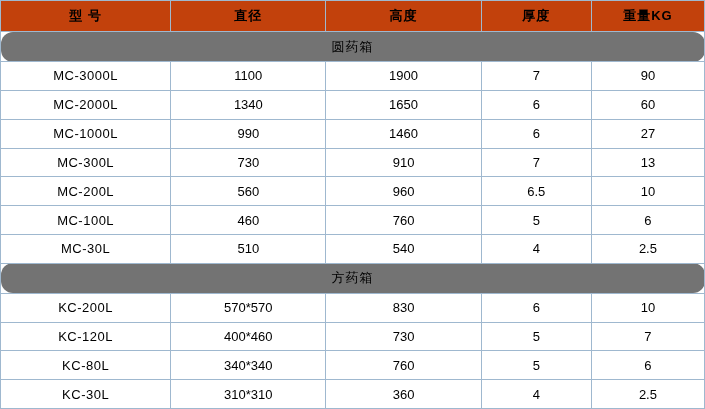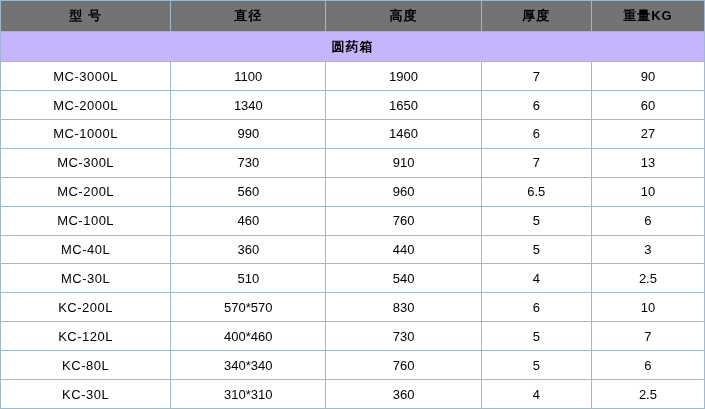--- a/index.html
+++ b/index.html
@@ -30,30 +30,31 @@
     padding: 0;
     height: 24px;
   }
   .col-model   { width: 170px; }
   .col-dia     { width: 155px; }
   .col-height  { width: 155px; }
   .col-thick   { width: 110px; }
   .col-weight  { width: 113px; }
 
   tr.header-row td {
-    background: #737373;
+    background: #c2410c;
     font-weight: bold;
     letter-spacing: 1px;
     height: 26px;
   }
   tr.group-row td {
-    background: #c4b5fd;
-    font-weight: bold;
+    background: #737373;
+    font-weight: normal;
     letter-spacing: 1px;
     height: 25px;
+    border-radius: 12px;
   }
   tr.data-row td {
     background: #ffffff;
   }
   .cell-model {
     letter-spacing: 0.5px;
   }
 </style>
 </head>
 <body>
@@ -115,34 +116,30 @@
       <td>10</td>
     </tr>
     <tr class="data-row">
       <td class="cell-model">MC-100L</td>
       <td>460</td>
       <td>760</td>
       <td>5</td>
       <td>6</td>
     </tr>
     <tr class="data-row">
-      <td class="cell-model">MC-40L</td>
-      <td>360</td>
-      <td>440</td>
-      <td>5</td>
-      <td>3</td>
-    </tr>
-    <tr class="data-row">
       <td class="cell-model">MC-30L</td>
       <td>510</td>
       <td>540</td>
       <td>4</td>
       <td>2.5</td>
     </tr>
 
+    <tr class="group-row">
+      <td colspan="5">方药箱</td>
+    </tr>
 
     <tr class="data-row">
       <td class="cell-model">KC-200L</td>
       <td>570*570</td>
       <td>830</td>
       <td>6</td>
       <td>10</td>
     </tr>
     <tr class="data-row">
       <td class="cell-model">KC-120L</td>

